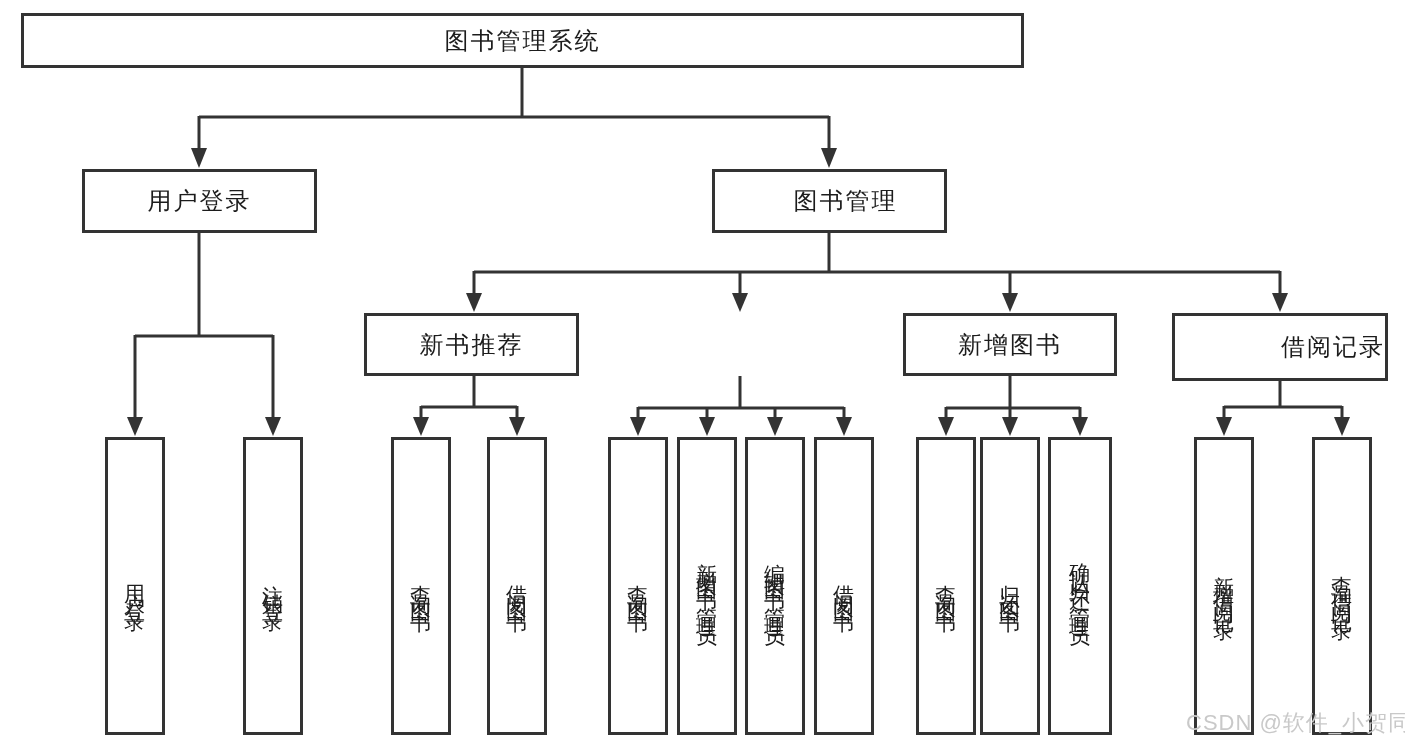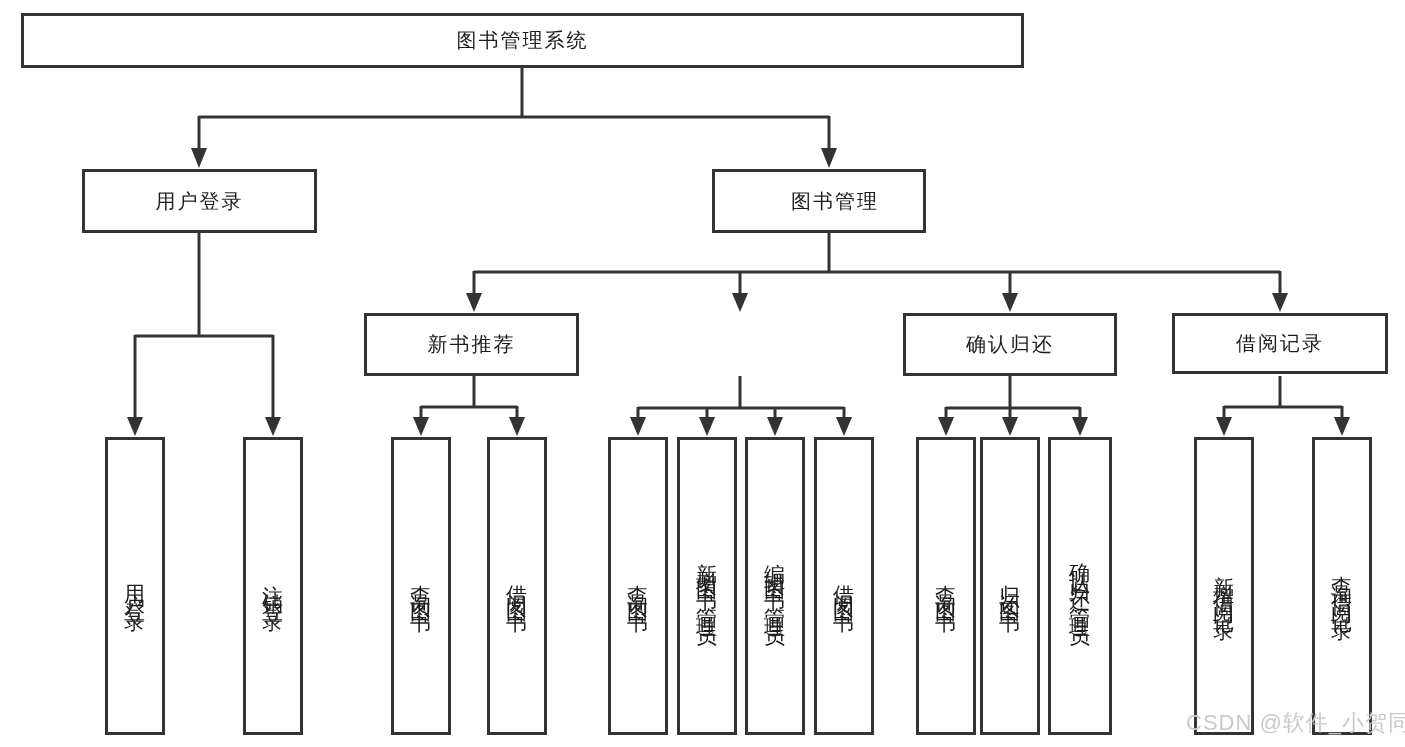--- a/index.html
+++ b/index.html
@@ -14,35 +14,35 @@
   .node{
     position:absolute;
     box-sizing:border-box;
     border:3px solid #333333;
     background:#ffffff;
     display:flex;
     align-items:center;
     justify-content:center;
     color:#1c1c1c;
   }
-  .h-node{font-size:20px;letter-spacing:2px;white-space:nowrap;}
+  .h-node{font-size:24px;letter-spacing:2px;white-space:nowrap;}
   .v-node{
     writing-mode:vertical-rl;
     font-size:21px;
     letter-spacing:9px;
     line-height:1;
   }
   
   .root   {left:21px;  top:13px;  width:1003px; height:55px;}
   .n2a    {left:82px;  top:169px; width:235px;  height:64px;}
-  .n2b    {left:712px; top:169px; width:214px;  height:64px;padding-left:32px;}
+  .n2b    {left:712px; top:169px; width:235px;  height:64px;padding-left:32px;}
   .n3a    {left:364px; top:313px; width:215px;  height:63px;}
   .n3b    {left:633px; top:313px; width:215px;  height:63px;}
   .n3c    {left:903px; top:313px; width:214px;  height:63px;}
-  .n3d    {left:1172px;top:313px; width:216px;  height:61px;}
+  .n3d    {left:1172px;top:313px; width:216px;  height:68px;justify-content:flex-end;}
   
   .leaf{top:437px;height:298px;width:60px;}
   .l0 {left:105px;}
   .l1 {left:243px;}
   .l2 {left:391px;}
   .l3 {left:487px;}
   .l4 {left:608px;}
   .l5 {left:677px;}
   .l6 {left:745px;}
   .l7 {left:814px;}
@@ -143,21 +143,21 @@
     <span>用户登录</span>
   </div>
   <div class="node h-node n2b">
     <span>图书管理</span>
   </div>
 
   <div class="node h-node n3a">
     <span>新书推荐</span>
   </div>
   <div class="node h-node n3c">
-    <span>确认归还</span>
+    <span>新增图书</span>
   </div>
   <div class="node h-node n3d">
     <span>借阅记录</span>
   </div>
 
   <div class="node v-node leaf l0">用户登录</div>
   <div class="node v-node leaf l1">注销登录</div>
 
   <div class="node v-node leaf l2">查询图书</div>
   <div class="node v-node leaf l3">借阅图书</div>

